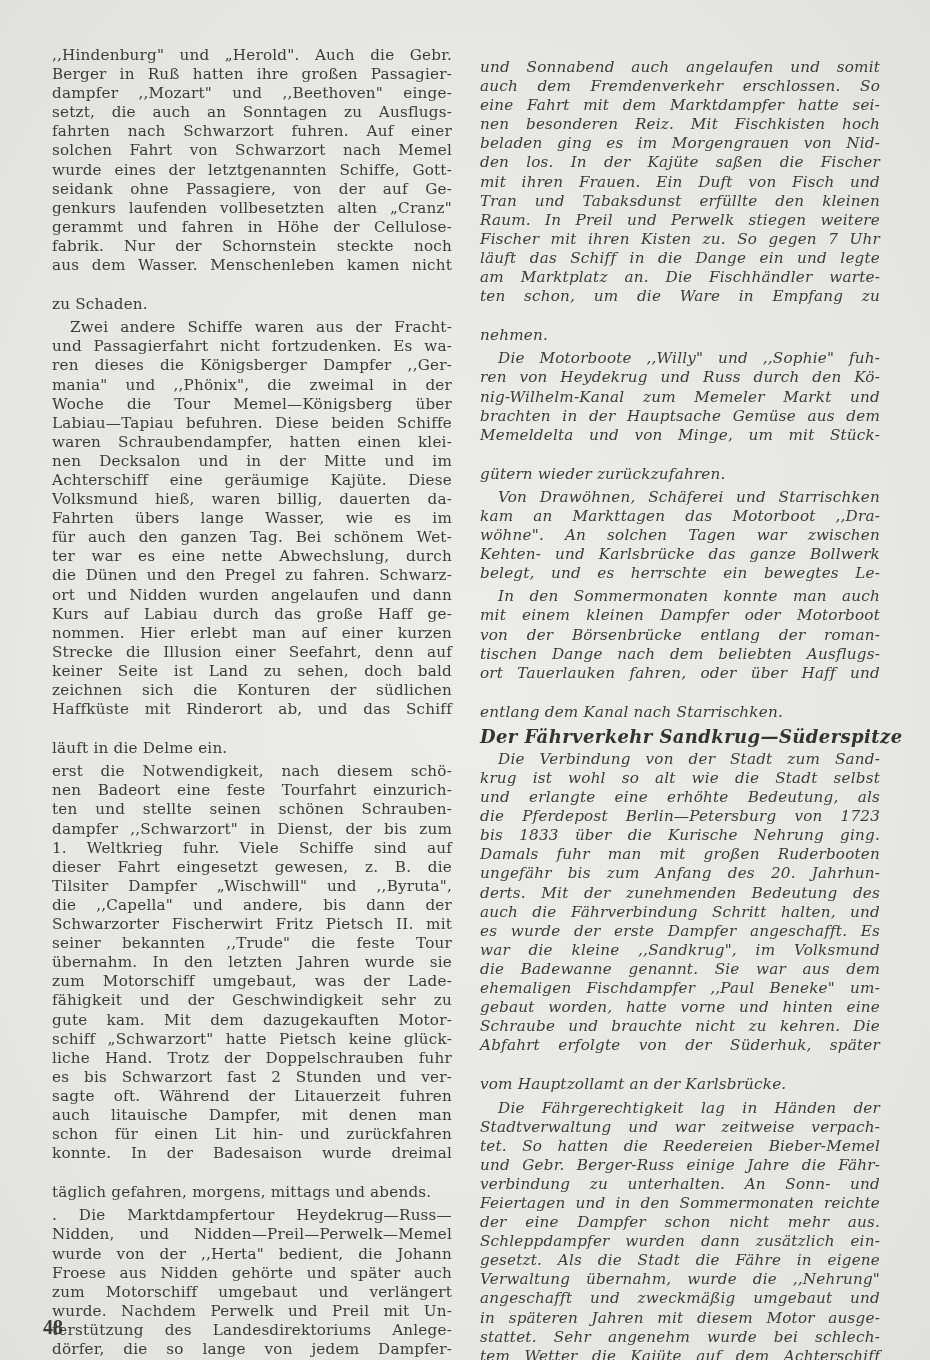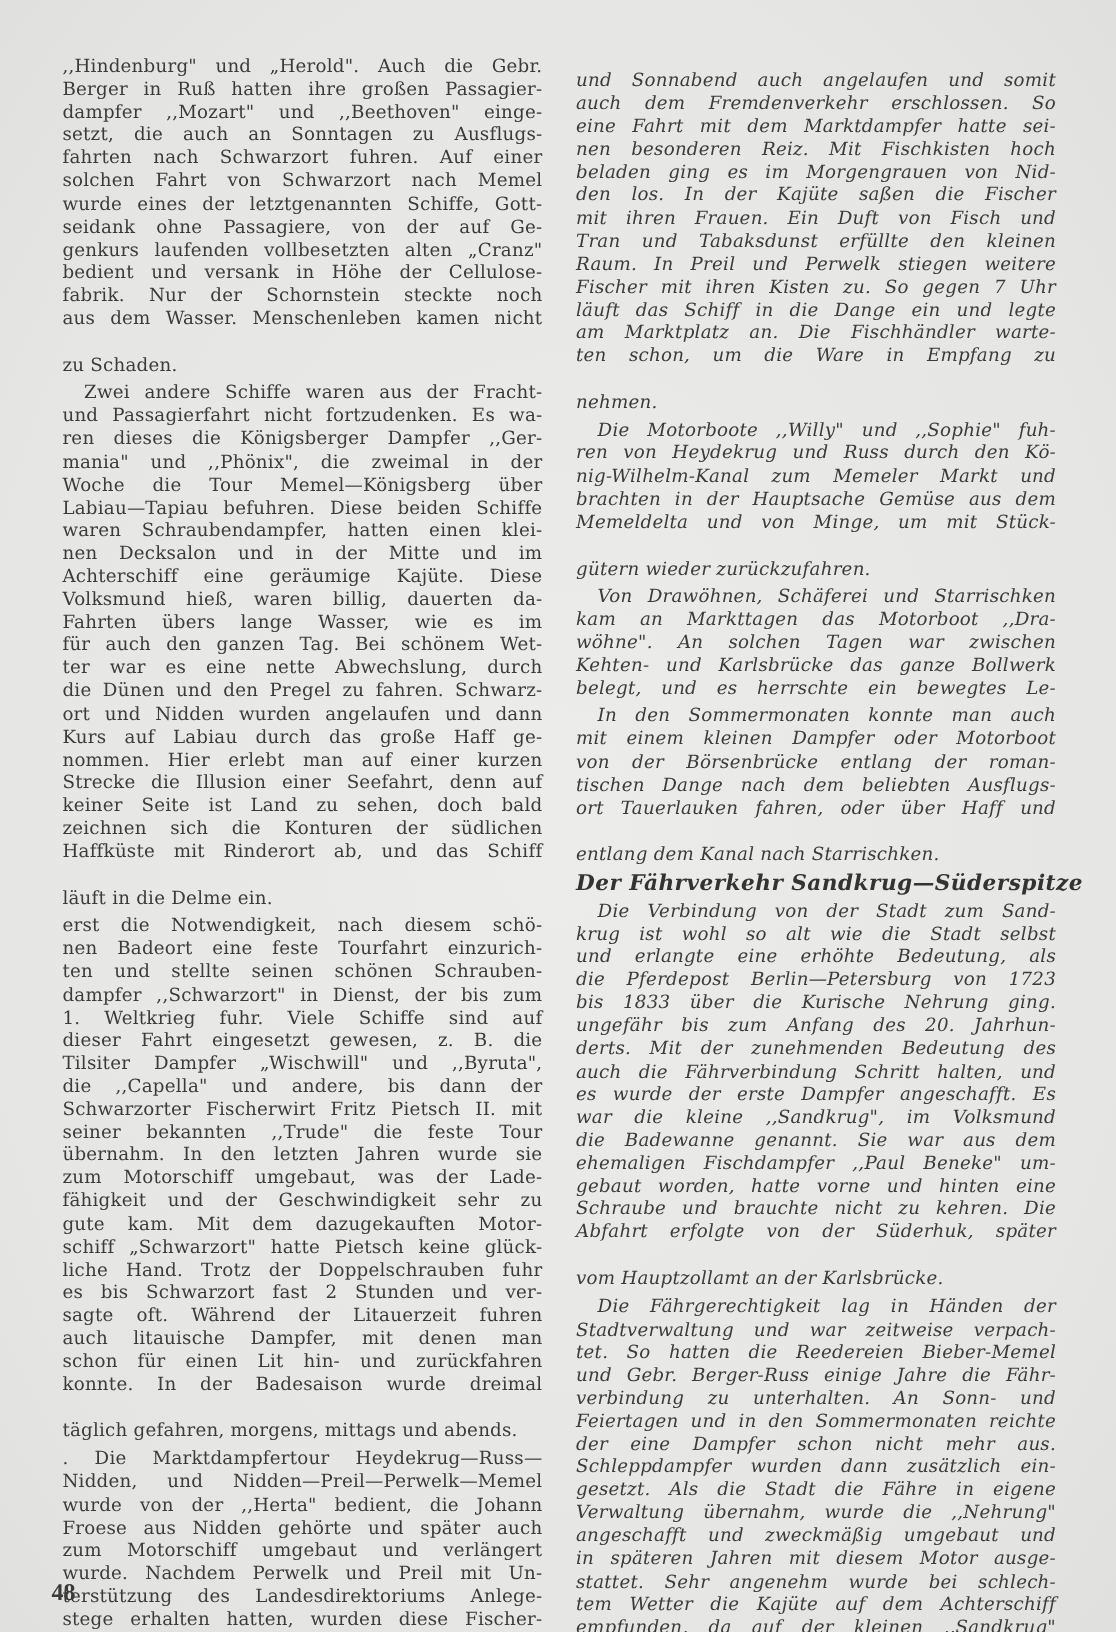--- a/index.html
+++ b/index.html
@@ -58,21 +58,21 @@
       <div>
         <span class="line">,,Hindenburg" und „Herold". Auch die Gebr.</span>
         <span class="line">Berger in Ruß hatten ihre großen Passagier-</span>
         <span class="line">dampfer ,,Mozart" und ,,Beethoven" einge-</span>
         <span class="line">setzt, die auch an Sonntagen zu Ausflugs-</span>
         <span class="line">fahrten nach Schwarzort fuhren. Auf einer</span>
         <span class="line">solchen Fahrt von Schwarzort nach Memel</span>
         <span class="line">wurde eines der letztgenannten Schiffe, Gott-</span>
         <span class="line">seidank ohne Passagiere, von der auf Ge-</span>
         <span class="line">genkurs laufenden vollbesetzten alten „Cranz"</span>
-        <span class="line">bedient und versank in Höhe der Cellulose-</span>
+        <span class="line">gerammt und fahren in Höhe der Cellulose-</span>
         <span class="line">fabrik. Nur der Schornstein steckte noch</span>
         <span class="line">aus dem Wasser. Menschenleben kamen nicht</span>
         <span class="line last">zu Schaden.</span>
       </div>
       <div class="para-gap"></div>
       <div>
         <span class="line indent">Zwei andere Schiffe waren aus der Fracht-</span>
         <span class="line">und Passagierfahrt nicht fortzudenken. Es wa-</span>
         <span class="line">ren dieses die Königsberger Dampfer ,,Ger-</span>
         <span class="line">mania" und ,,Phönix", die zweimal in der</span>
@@ -122,21 +122,20 @@
       </div>
       <div class="para-gap"></div>
       <div>
         <span class="line">. Die Marktdampfertour Heydekrug—Russ—</span>
         <span class="line">Nidden, und Nidden—Preil—Perwelk—Memel</span>
         <span class="line">wurde von der ,,Herta" bedient, die Johann</span>
         <span class="line">Froese aus Nidden gehörte und später auch</span>
         <span class="line">zum Motorschiff umgebaut und verlängert</span>
         <span class="line">wurde. Nachdem Perwelk und Preil mit Un-</span>
         <span class="line">terstützung des Landesdirektoriums Anlege-</span>
-        <span class="line">stege erhalten hatten, wurden diese Fischer-</span>
         <span class="line">dörfer, die so lange von jedem Dampfer-</span>
         <span class="line last">verkehr ausgeschlossen waren, am Mittwoch</span>
       </div>
     </div>
   <div class="col right" id="right-col">
     <div id="right-paras-a">
         <div>
           <span class="line">und Sonnabend auch angelaufen und somit</span>
           <span class="line">auch dem Fremdenverkehr erschlossen. So</span>
           <span class="line">eine Fahrt mit dem Marktdampfer hatte sei-</span>
@@ -180,20 +179,21 @@
         </div>
       </div>
     <div class="heading">Der Fährverkehr Sandkrug—Süderspitze</div>
     <div id="right-paras-b">
         <div>
           <span class="line indent">Die Verbindung von der Stadt zum Sand-</span>
           <span class="line">krug ist wohl so alt wie die Stadt selbst</span>
           <span class="line">und erlangte eine erhöhte Bedeutung, als</span>
           <span class="line">die Pferdepost Berlin—Petersburg von 1723</span>
           <span class="line">bis 1833 über die Kurische Nehrung ging.</span>
+          <span class="line">Damals fuhr man mit großen Ruderbooten</span>
           <span class="line">ungefähr bis zum Anfang des 20. Jahrhun-</span>
           <span class="line">derts. Mit der zunehmenden Bedeutung des</span>
           <span class="line">auch die Fährverbindung Schritt halten, und</span>
           <span class="line">es wurde der erste Dampfer angeschafft. Es</span>
           <span class="line">war die kleine ,,Sandkrug", im Volksmund</span>
           <span class="line">die Badewanne genannt. Sie war aus dem</span>
           <span class="line">ehemaligen Fischdampfer ,,Paul Beneke" um-</span>
           <span class="line">gebaut worden, hatte vorne und hinten eine</span>
           <span class="line">Schraube und brauchte nicht zu kehren. Die</span>
           <span class="line">Abfahrt erfolgte von der Süderhuk, später</span>

